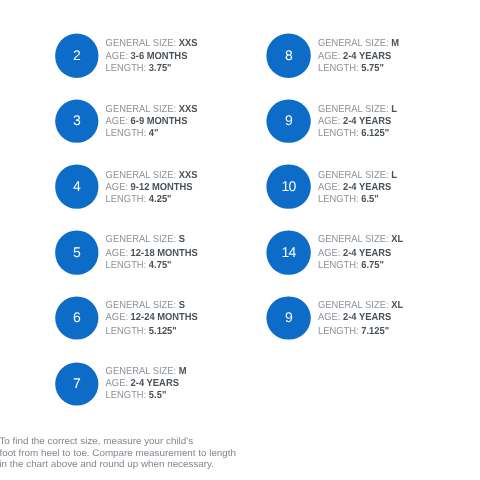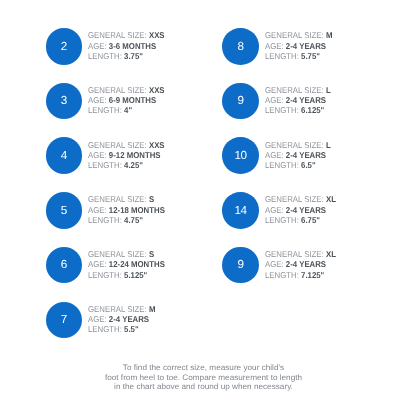--- a/index.html
+++ b/index.html
@@ -19,21 +19,21 @@
          background:#0d6cc8;color:#ffffff;
          display:flex;align-items:center;justify-content:center;
          font-size:11.7px;font-weight:400;letter-spacing:-0.6px;
          line-height:1;padding-bottom:0px;padding-top:0.6px;box-sizing:border-box;flex:0 0 auto;}
 
   .info{margin-left:6px;margin-top:-1.1px;}
   .line{font-size:8.5px;line-height:10.2px;color:#8d9299;white-space:nowrap;
         transform:scaleX(0.919);transform-origin:0 50%;}
   .line b{color:#4a5258;font-weight:700;}
 
-  .footnote{position:absolute;left:7px;right:0;top:363.3px;text-align:center;
+  .footnote{position:absolute;left:7px;right:0;top:363.3px;
             font-size:7.9px;line-height:9.2px;color:#81878f;}
   .fline{white-space:nowrap;display:block;transform:scaleX(1.038);}
 </style>
 </head>
 <body>
 
 <div id="chart">
 
   <div class="column">
   <div class="row col0 r0">

